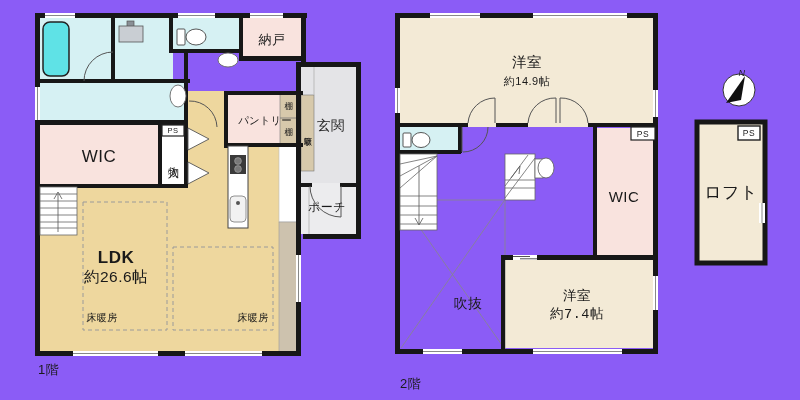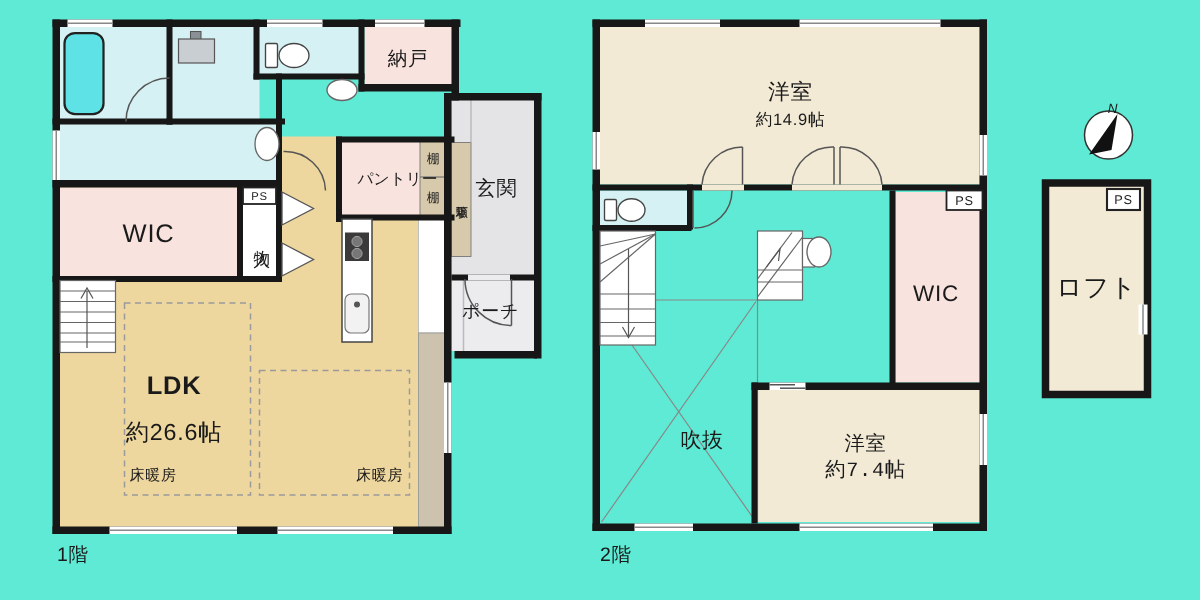--- a/index.html
+++ b/index.html
@@ -1,16 +1,16 @@
 <!DOCTYPE html>
 <html><head>
 <meta charset="utf-8">
 <style>
   html,body{margin:0;padding:0;background:#fff;}
-  #stage{position:relative;width:800px;height:400px;background:#5eead4;overflow:hidden;
+  #stage{position:relative;width:800px;height:400px;background:#8b5cf6;overflow:hidden;
          font-family:"Liberation Sans","DejaVu Sans",sans-serif;}
   #geo{position:absolute;left:0;top:0;}
   .lbl{position:absolute;transform:translate(-50%,-50%);color:#1a1a1a;white-space:nowrap;
        line-height:1;letter-spacing:.5px;}
   .v{writing-mode:vertical-rl;text-orientation:upright;letter-spacing:0;}
   .corner{transform:none;}
 </style>
 </head>
 <body>
 
@@ -270,31 +270,31 @@
 <div class="lbl" style="left:99px;top:156px;font-size:17px;">WIC</div>
 <div class="lbl" style="left:173px;top:130.5px;font-size:7.5px;">PS</div>
 <div class="lbl v" style="left:173px;top:158px;font-size:11px;">物入</div>
 <div class="lbl" style="left:265px;top:120px;font-size:10.5px;letter-spacing:0;">パントリー</div>
 <div class="lbl" style="left:289px;top:106px;font-size:8.5px;">棚</div>
 <div class="lbl" style="left:289px;top:132px;font-size:8.5px;">棚</div>
 <div class="lbl v" style="left:307px;top:131px;font-size:8px;">下駄箱</div>
 <div class="lbl" style="left:331px;top:126px;font-size:13.5px;">玄関</div>
 <div class="lbl" style="left:327px;top:207px;font-size:12px;">ポーチ</div>
 <div class="lbl" style="left:116px;top:257px;font-size:17px;font-weight:bold;">LDK</div>
-<div class="lbl" style="left:116px;top:277px;font-size:15.5px;margin-top:12px;">約26.6帖</div>
+<div class="lbl" style="left:116px;top:277px;font-size:15.5px;">約26.6帖</div>
 <div class="lbl" style="left:102px;top:318px;font-size:10px;">床暖房</div>
 <div class="lbl" style="left:253px;top:318px;font-size:10px;">床暖房</div>
 <div class="lbl corner" style="left:38px;top:363px;font-size:13px;">1階</div>
 
 <div class="lbl" style="left:527px;top:62px;font-size:14.5px;">洋室</div>
 <div class="lbl" style="left:527px;top:81px;font-size:11px;">約14.9帖</div>
 <div class="lbl" style="left:624px;top:196px;font-size:15px;">WIC</div>
-<div class="lbl" style="left:452px;top:293px;font-size:14px;padding-left:32px;">吹抜</div>
+<div class="lbl" style="left:452px;top:303px;font-size:14px;padding-left:32px;">吹抜</div>
 <div class="lbl" style="left:577px;top:296px;font-size:13.5px;">洋室</div>
 <div class="lbl" style="left:577px;top:315px;font-size:13.5px;font-family:Liberation Mono, monospace;">約7.4帖</div>
 <div class="lbl" style="left:643px;top:133.5px;font-size:8.5px;">PS</div>
-<div class="lbl corner" style="left:400px;top:363px;font-size:13px;">2階</div>
+<div class="lbl corner" style="left:400px;top:377px;font-size:13px;">2階</div>
 
 <div class="lbl" style="left:731px;top:192px;font-size:17px;">ロフト</div>
 <div class="lbl" style="left:749px;top:133px;font-size:8.5px;">PS</div>
 <div class="lbl" style="left:742px;top:73px;font-size:9px;font-style:italic;">N</div>
 
 </div>
 
 </body></html>

